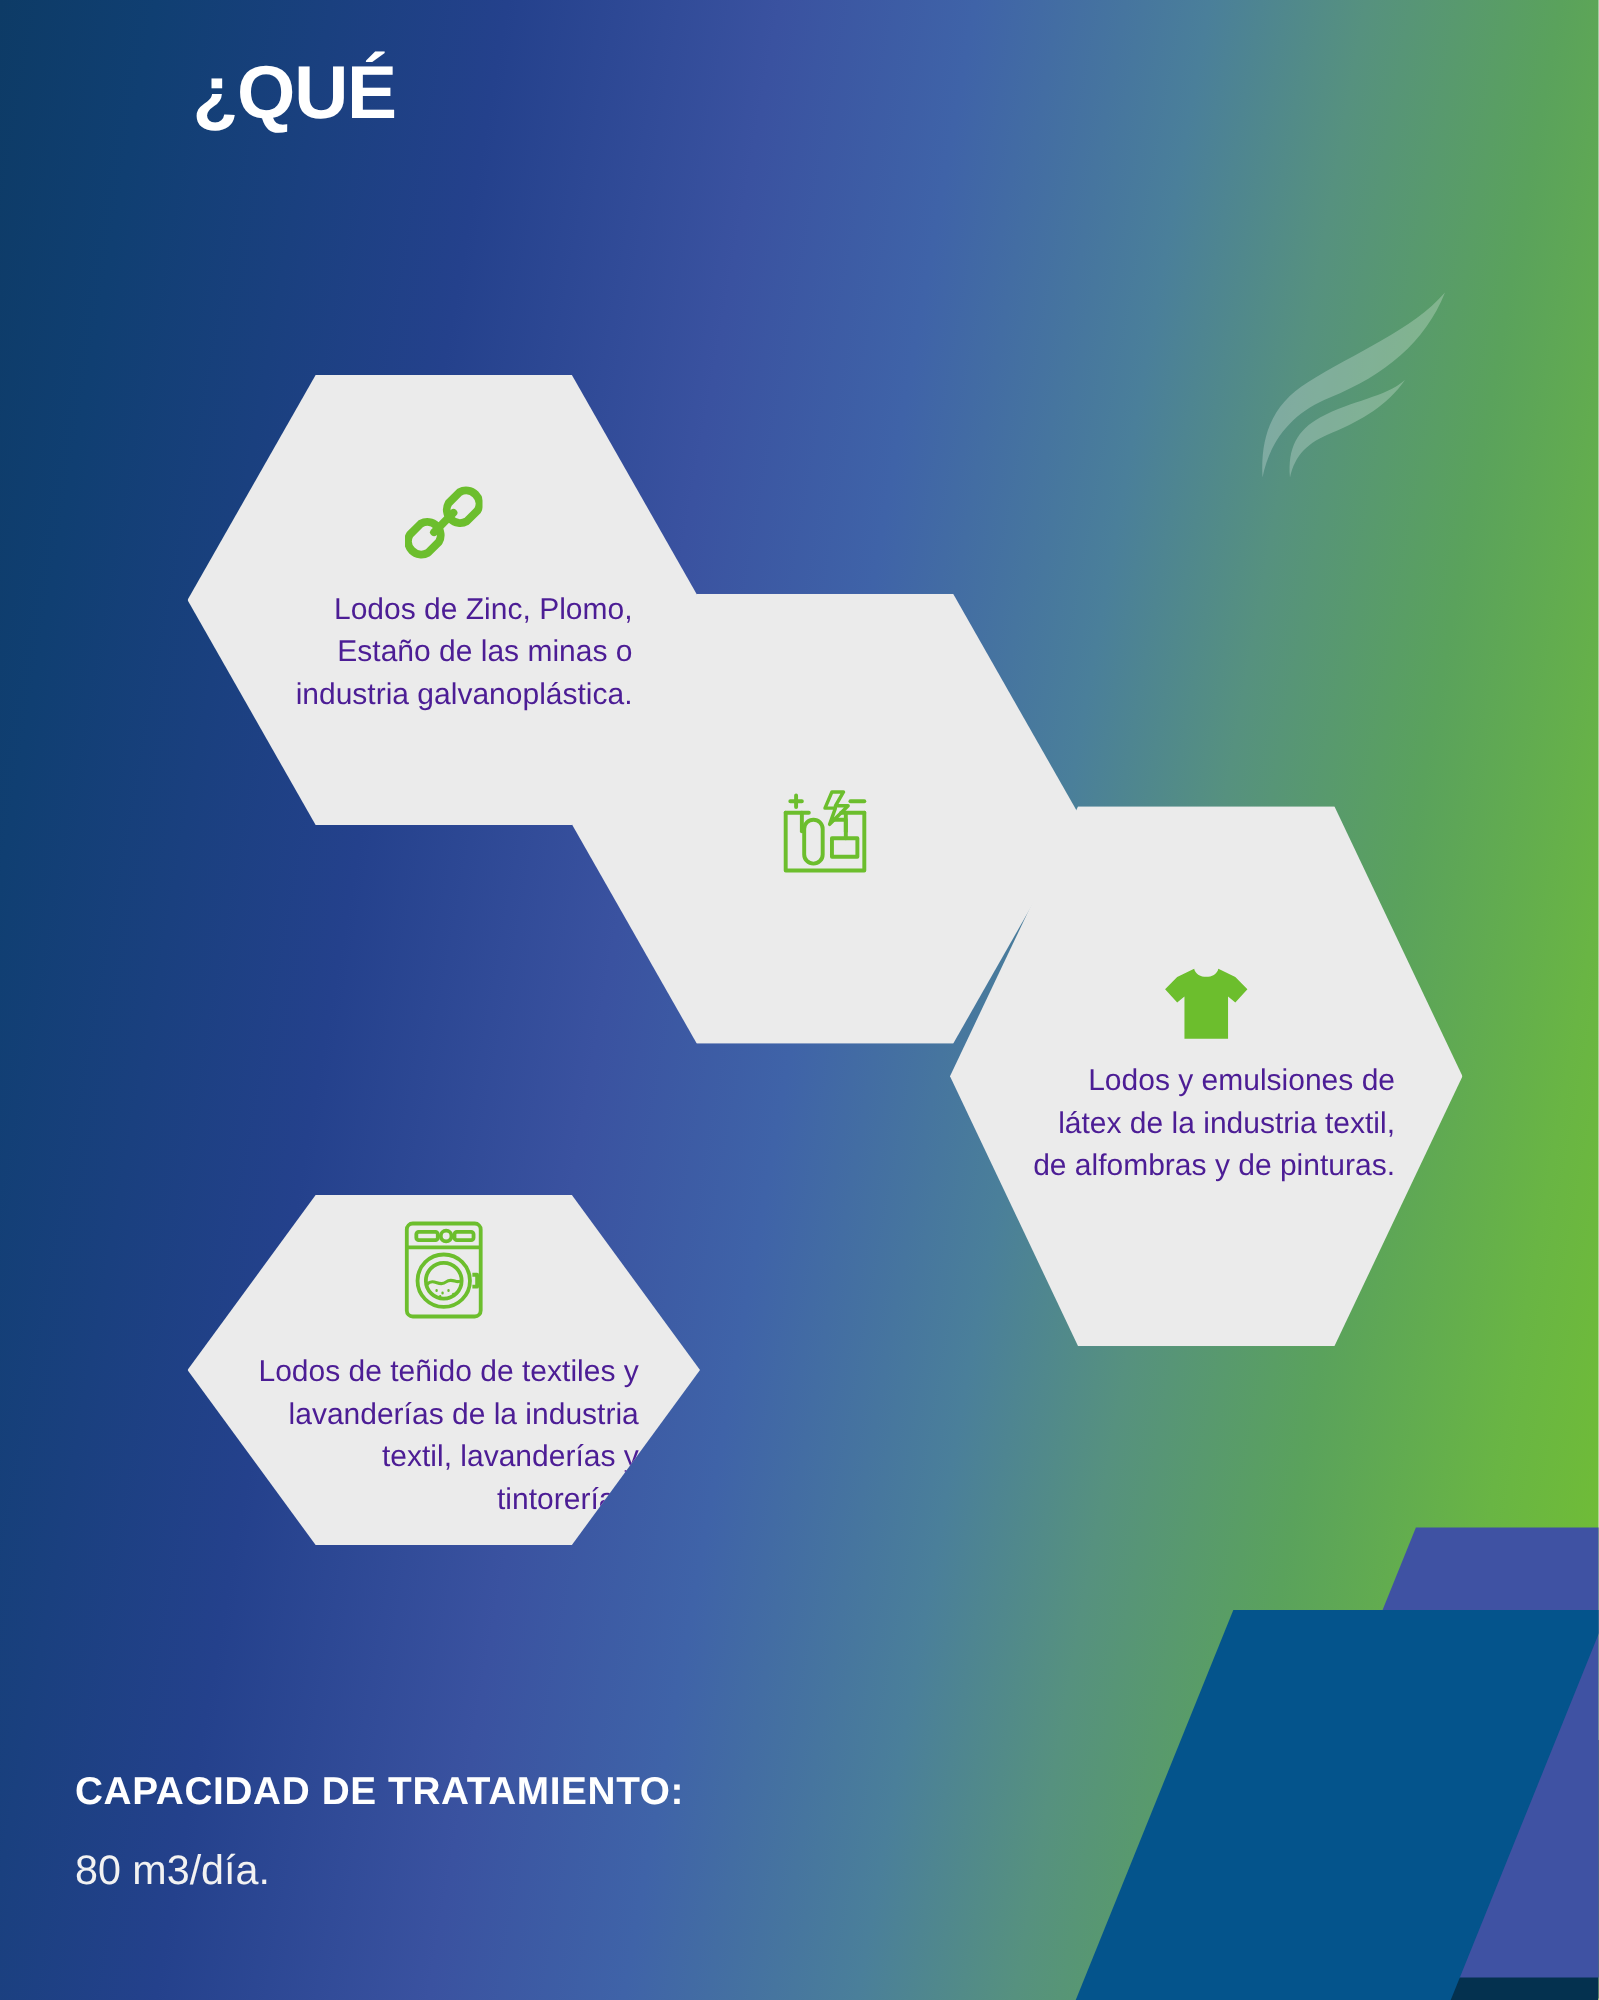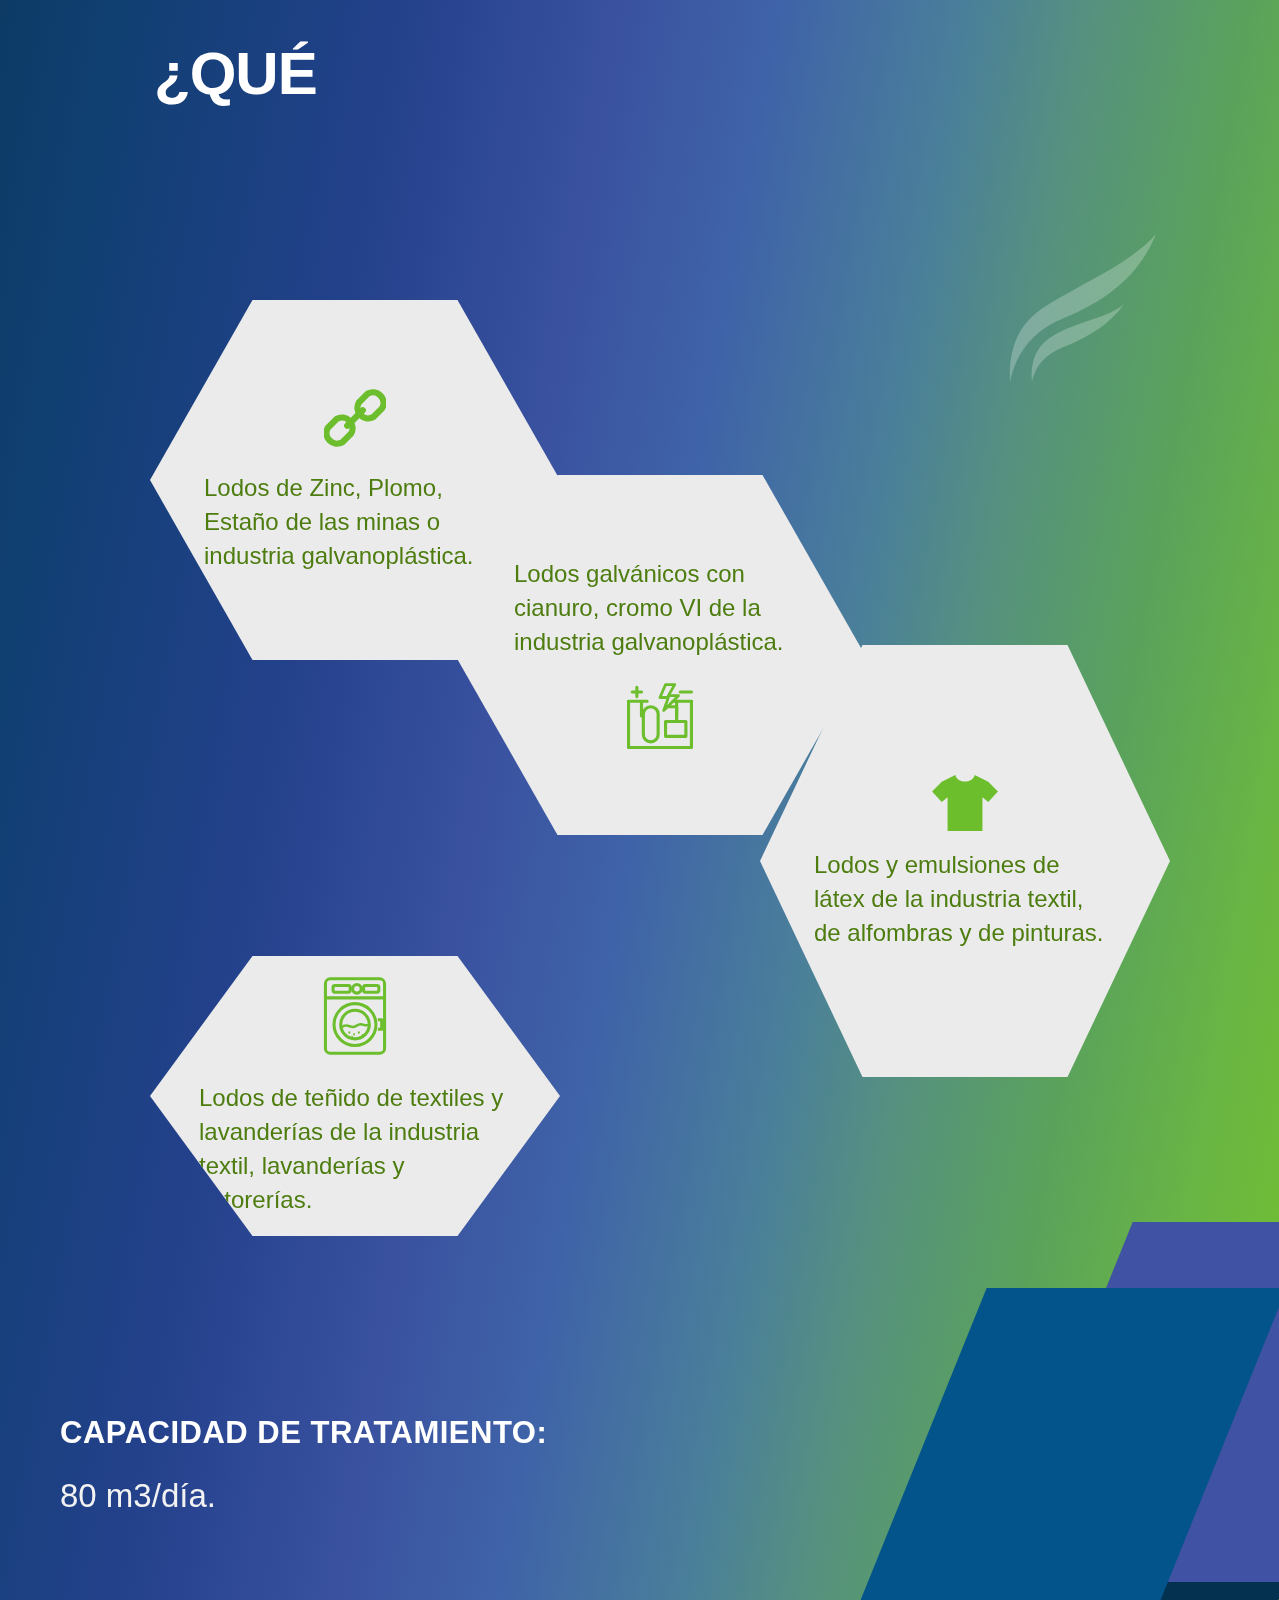--- a/index.html
+++ b/index.html
@@ -107,22 +107,22 @@
     flex-direction: column;
     align-items: center;
     justify-content: center;
     box-sizing: border-box;
   }
   .hex .icon {
     display: block;
     line-height: 0;
   }
   .hex .htext {
-    color: #4d7c0f;
-    text-align: left;
+    color: #4c1d95;
+    text-align: right;
     line-height: 1.42;
     font-size: 24px;
     padding: 0 14px;
     box-sizing: border-box;
   }
 
   
   #hex1 { left: 150px; top: 300px;  width: 410px; height: 360px; }
   #hex1 .icon { margin-bottom: 22px; }
   #hex1 .htext { width: 330px; }
@@ -193,21 +193,20 @@
             <path d="M36 16 L45 7 A11 11 0 0 1 60 22 L51 31 A11 11 0 0 1 36 16 Z" stroke-linejoin="round"></path>
             <path d="M28 48 L19 57 A11 11 0 0 1 4 42 L13 33 A11 11 0 0 1 28 48 Z" stroke-linejoin="round"></path>
             <path d="M24 40 L40 24"></path>
           </g>
         </svg>
       </span>
       <div class="htext">Lodos de Zinc, Plomo, Estaño de las minas o industria galvanoplástica.</div>
     </div>
 
     <div class="hex" id="hex2">
-      <div class="htext">Lodos galvánicos con cianuro, cromo VI de la industria galvanoplástica.</div>
       <span class="icon">
         <svg width="82" height="74" viewBox="0 0 88 80">
           <g fill="none" stroke="#6cbe2d" stroke-width="3.4" stroke-linecap="round" stroke-linejoin="round">
             <path d="M10 24 L10 74 L78 74 L78 24"></path>
             <path d="M24 24 L24 40"></path>
             <path d="M62 24 L62 40"></path>
             <path d="M10 24 L30 24"></path>
             <path d="M58 24 L78 24"></path>
             <rect x="26" y="30" width="16" height="38" rx="8"></rect>
             <rect x="50" y="46" width="22" height="16"></rect>

